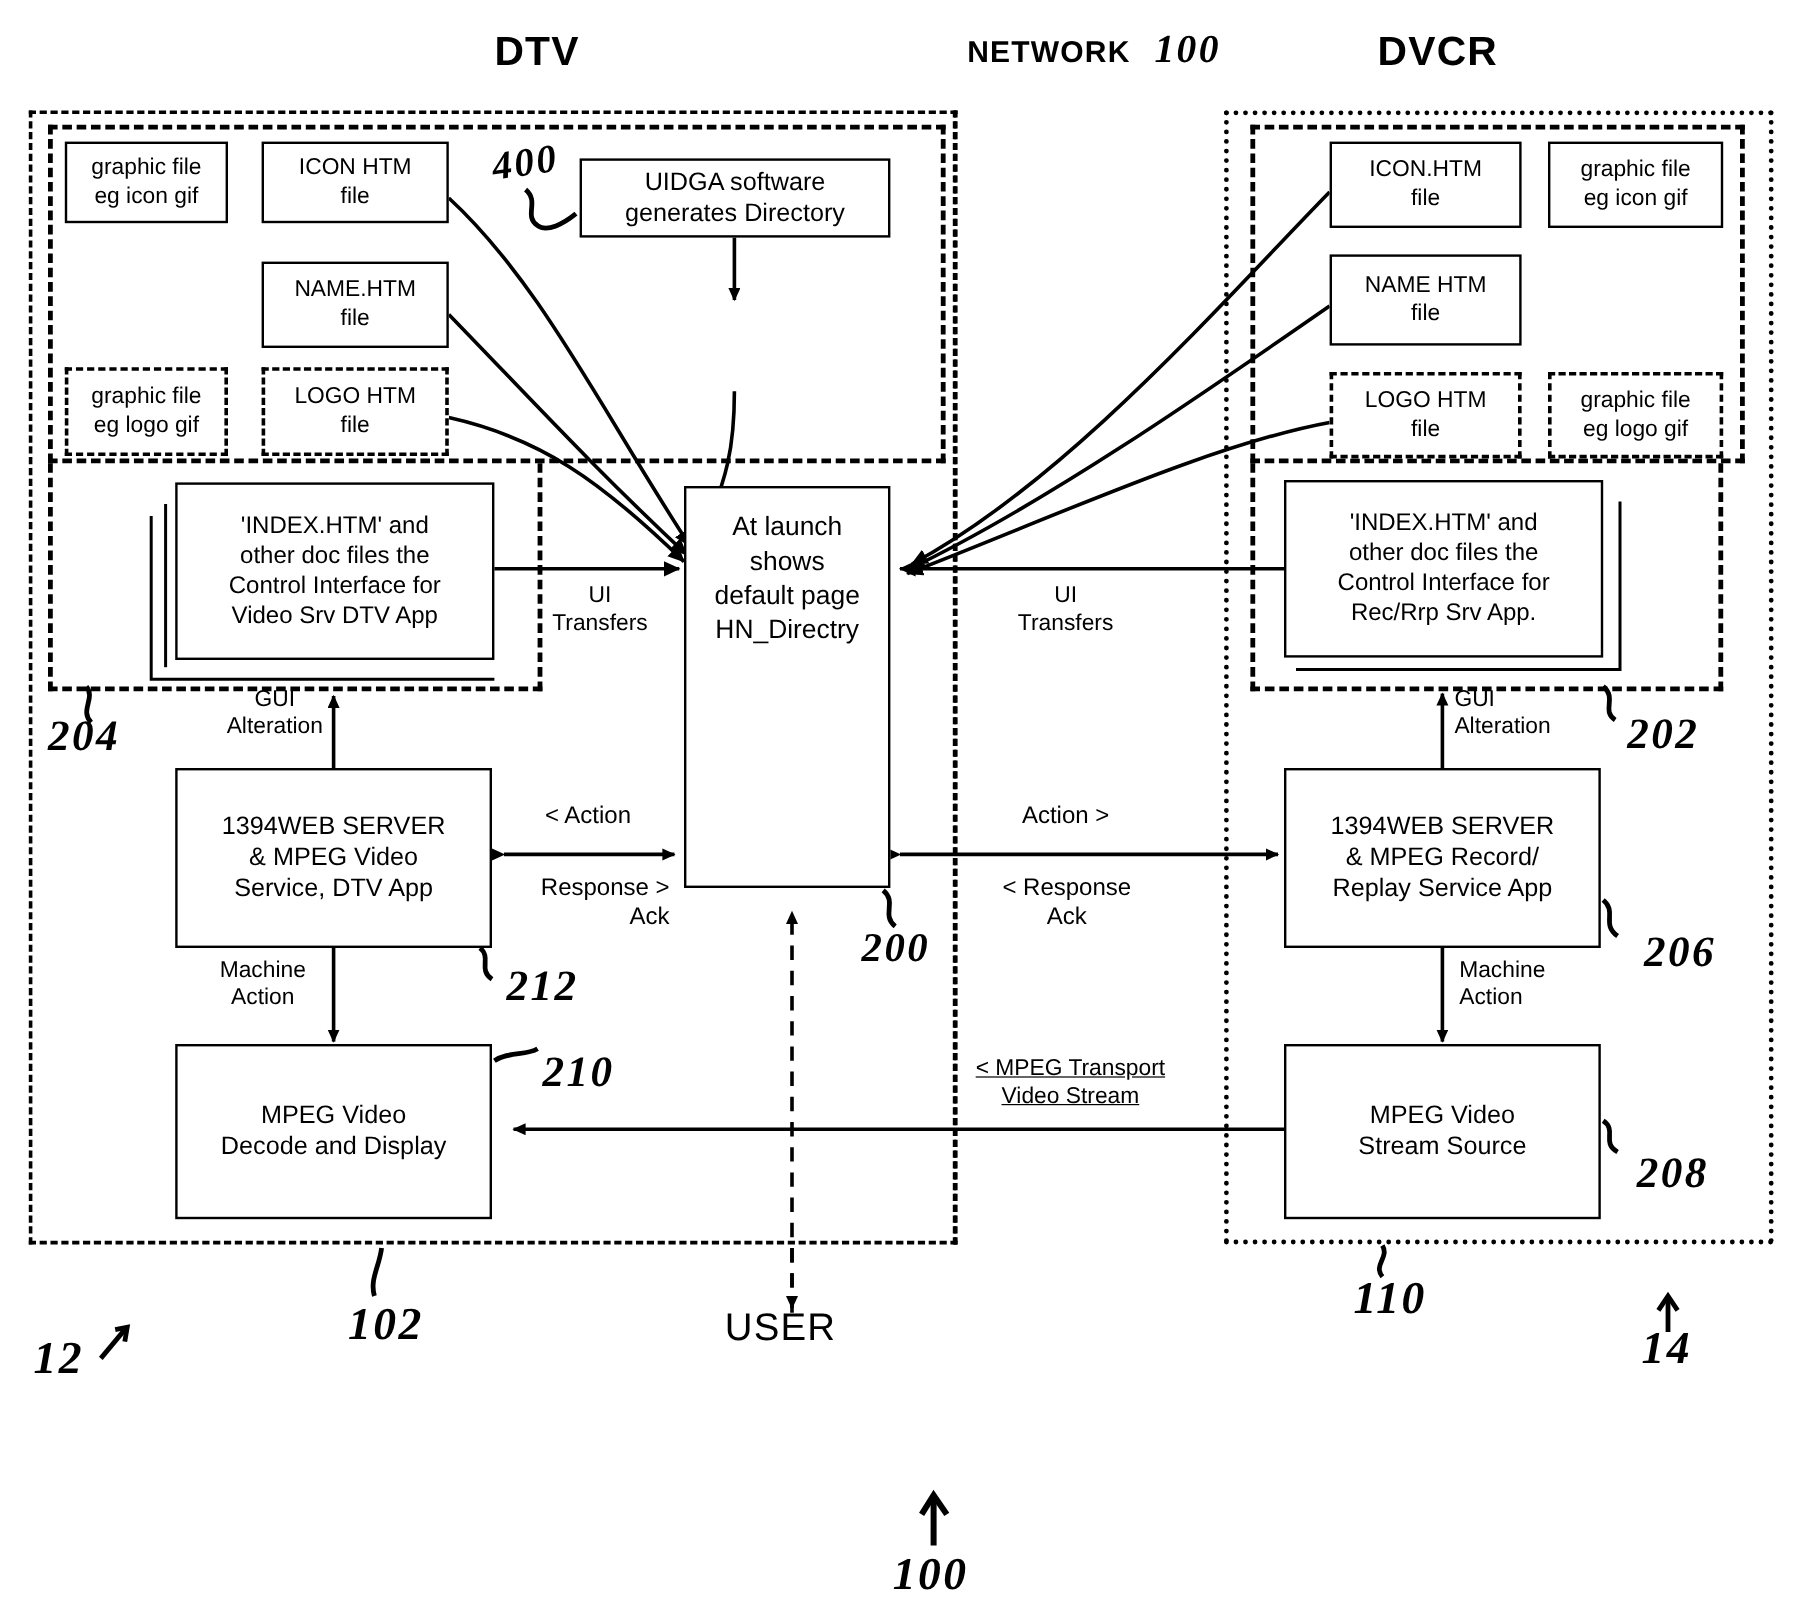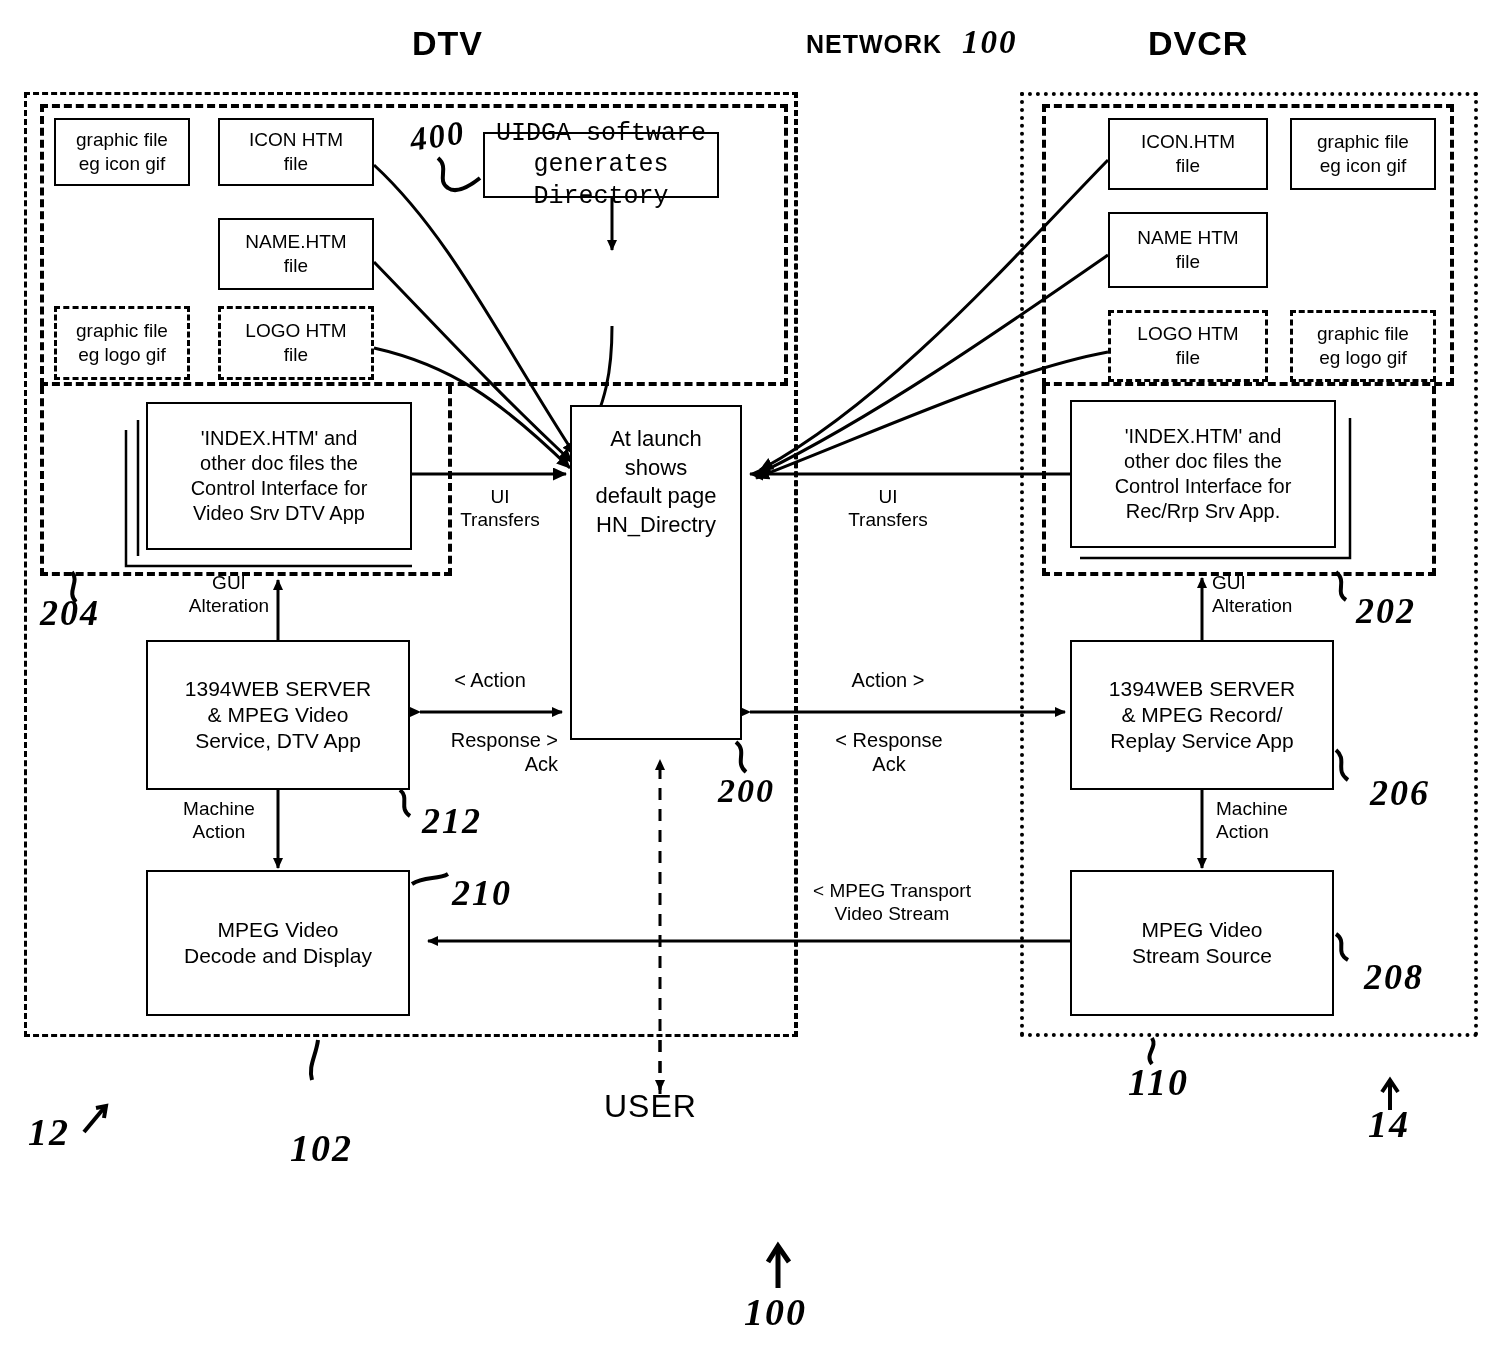--- a/index.html
+++ b/index.html
@@ -179,21 +179,21 @@
   <div class="box dashed" style="left:54px;top:306px;width:136px;height:74px;font-size:19px;">
     <span class="box-txt" style="white-space:pre-line;">graphic file
 eg logo gif</span>
   </div>
 
   <div class="box dashed" style="left:218px;top:306px;width:156px;height:74px;font-size:19px;">
     <span class="box-txt" style="white-space:pre-line;">LOGO HTM
 file</span>
   </div>
 
-  <div class="box" style="left:483px;top:132px;width:236px;height:66px;font-size:25px;font-family:Liberation Mono, monospace;">
+  <div class="box" style="left:483px;top:132px;width:259px;height:66px;font-size:21px;">
     <span class="box-txt" style="white-space:pre-line;">UIDGA software
 generates Directory</span>
   </div>
 
 
   <div class="box" style="left:146px;top:402px;width:266px;height:148px;font-size:20px;">
     <span class="box-txt" style="white-space:pre-line;">'INDEX.HTM' and
 other doc  files the
 Control Interface for
 Video Srv DTV App</span>
@@ -278,34 +278,34 @@
 
   <div class="lbl nobg" style="left:820px;top:668px;width:136px;font-size:20px;">Action &gt;</div>
   <div class="lbl nobg" style="left:814px;top:728px;width:150px;font-size:20px;white-space:pre-line;">&lt; Response
 Ack</div>
 
   <div class="lbl nobg" style="left:164px;top:798px;width:110px;font-size:19px;white-space:pre-line;">Machine
 Action</div>
   <div class="lbl nobg" style="left:1216px;top:798px;width:110px;font-size:19px;white-space:pre-line;text-align:left;">Machine
 Action</div>
 
-  <div class="lbl nobg" style="left:792px;top:880px;width:200px;font-size:19px;white-space:pre-line;">&lt; MPEG Transport
+  <div class="lbl nobg" style="left:792px;top:880px;width:200px;font-size:19px;white-space:pre-line;text-decoration:underline;">&lt; MPEG Transport
 Video Stream</div>
 
   <div class="hdr" style="left:604px;top:1088px;font-size:32px;font-weight:normal;">USER</div>
 
   <div class="ref" style="left:410px;top:118px;font-size:33px;transform:rotate(-8deg);">400</div>
   <div class="ref" style="left:40px;top:592px;font-size:36px;">204</div>
   <div class="ref" style="left:422px;top:800px;font-size:36px;">212</div>
   <div class="ref" style="left:452px;top:872px;font-size:36px;">210</div>
   <div class="ref" style="left:718px;top:772px;font-size:34px;">200</div>
   <div class="ref" style="left:1356px;top:590px;font-size:36px;">202</div>
   <div class="ref" style="left:1370px;top:772px;font-size:36px;">206</div>
   <div class="ref" style="left:1364px;top:956px;font-size:36px;">208</div>
-  <div class="ref" style="left:290px;top:1082px;font-size:38px;margin-top:44px;">102</div>
+  <div class="ref" style="left:290px;top:1082px;font-size:38px;">102</div>
   <div class="ref" style="left:1128px;top:1060px;font-size:38px;">110</div>
   <div class="ref" style="left:28px;top:1110px;font-size:38px;">12</div>
   <div class="ref" style="left:1368px;top:1102px;font-size:38px;">14</div>
   <div class="ref" style="left:744px;top:1290px;font-size:38px;">100</div>
 
   <svg id="wires-top" viewBox="0 0 1498 1353">
 
     <path d="M438,158 C450,168 436,180 448,188 C456,194 470,186 480,178" stroke="#000" stroke-width="4" fill="none"></path>
 
     <path d="M72,572 C80,582 66,592 76,602" stroke="#000" stroke-width="4" fill="none"></path>

